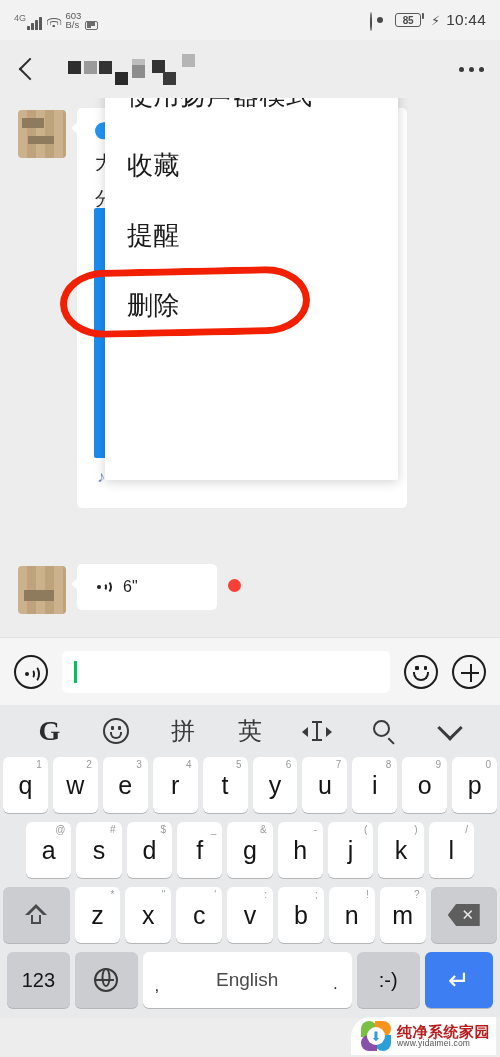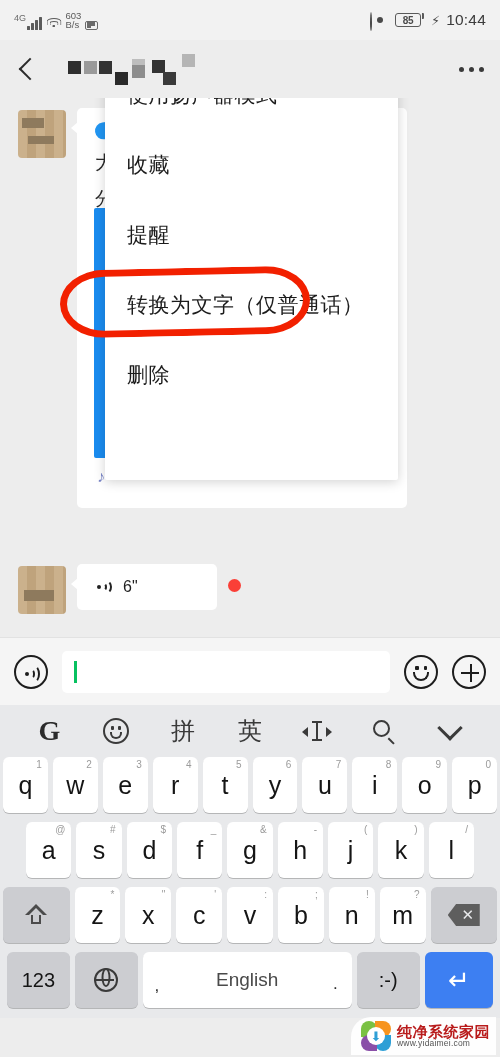--- a/index.html
+++ b/index.html
@@ -132,21 +132,21 @@
 
   
   .ctx-menu {
     position:absolute; left:105px; top:-38px; width:293px; height:420px;
     background:#fff; border-radius:2px;
     box-shadow:0 2px 12px rgba(0,0,0,.18);
     z-index:20;
   }
   .ctx-item {
     height:70px; display:flex; align-items:center;
-    padding-left:22px; font-size:21px; color:#1b1b1b;
+    padding-left:22px; font-size:26px; color:#1b1b1b;
     letter-spacing:.5px;
   }
 
   
   .annot {
     position:absolute; left:60px; top:170px; width:250px; height:68px;
     border:7px solid #f22000; border-radius:50px/38px;
     z-index:30; pointer-events:none;
     transform:rotate(-1.2deg);
     clip-path: polygon(0 0,100% 0,100% 100%,0 100%);
@@ -369,21 +369,20 @@
         <span class="arc r2"></span>
     </span>
     <span class="voice-dur">6"</span>
   </div>
   <span class="red-dot"></span>
 
   <div class="ctx-menu">
     <div class="ctx-item">使用扬声器模式</div>
     <div class="ctx-item">收藏</div>
     <div class="ctx-item">提醒</div>
-    <div class="ctx-item">转换为文字（仅普通话）</div>
     <div class="ctx-item">删除</div>
   </div>
 
   <div class="annot"></div>
 </div>
 
 <div class="inputbar">
   <span class="circ-btn voice-btn">
     <span class="vdot"></span>
       <span class="varc v1"></span>

